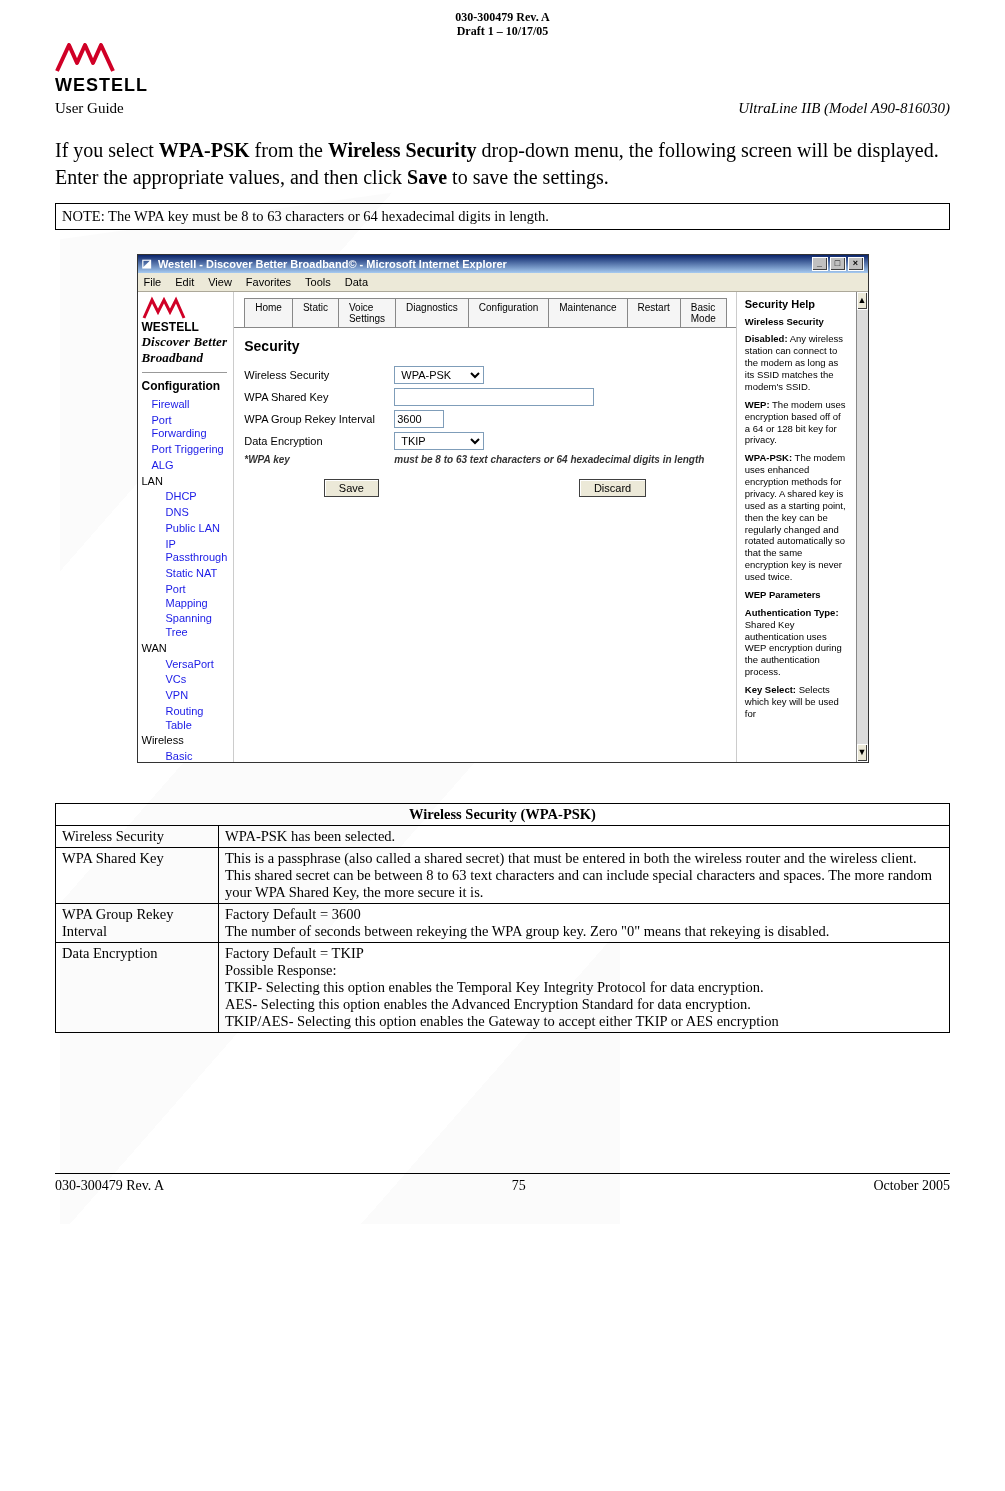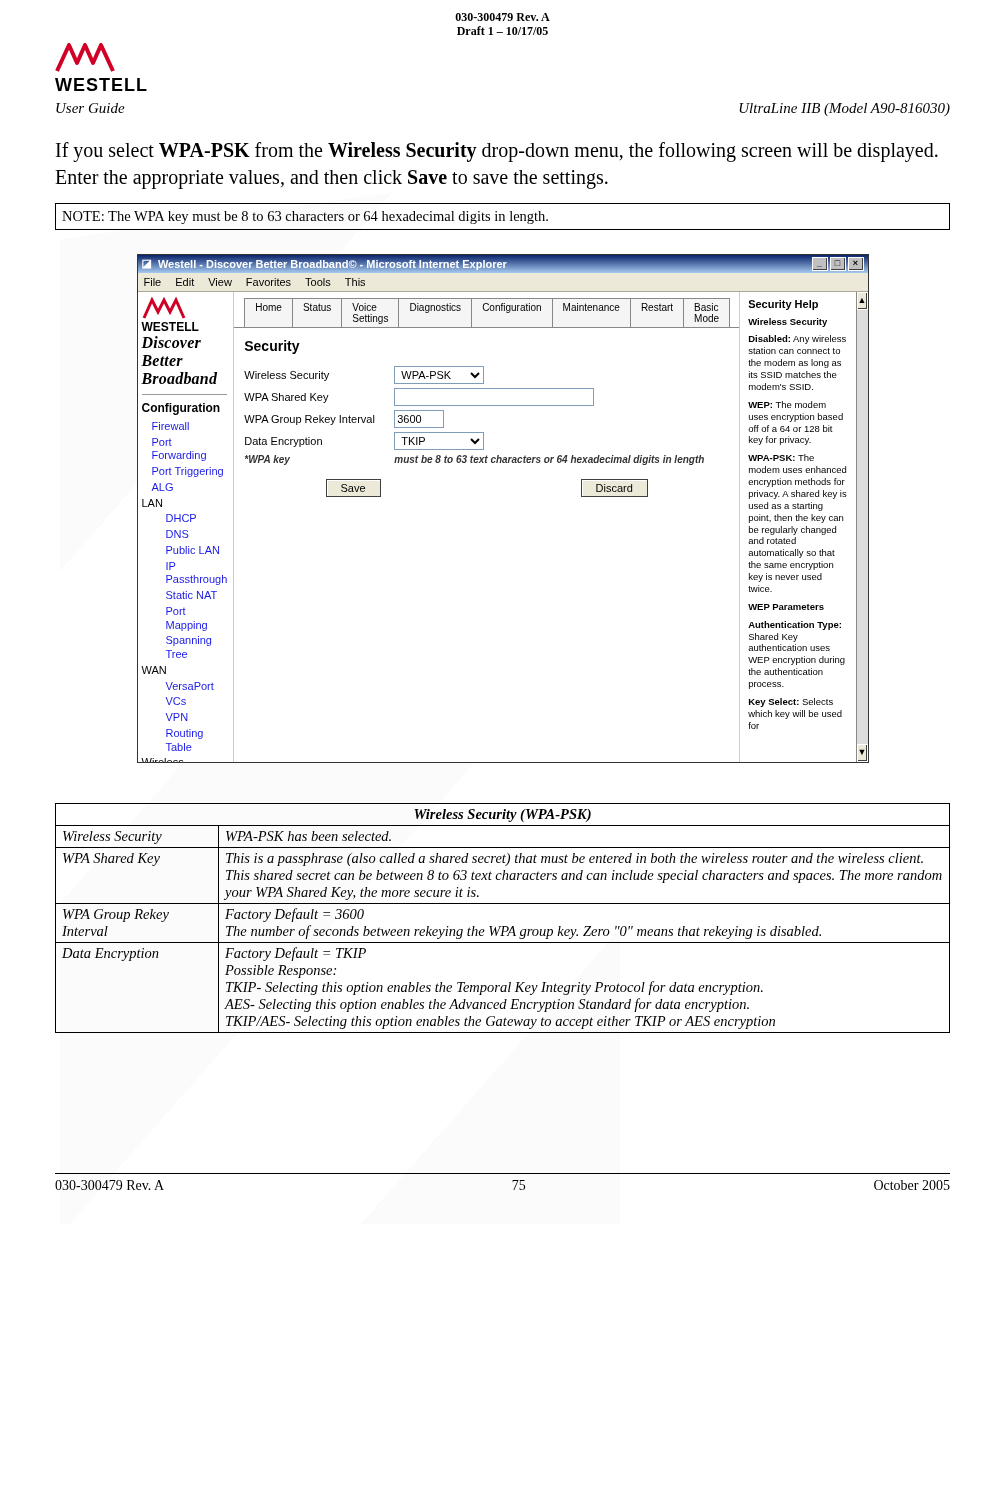--- a/index.html
+++ b/index.html
@@ -14,36 +14,36 @@
   .page { width: 1005px; padding: 10px 55px 30px 55px; box-sizing: border-box; position: relative; }
   .watermark { position: absolute; left: 60px; top: 200px; width: 560px; height: 1100px;
     background: linear-gradient(135deg, rgba(0,0,0,0.04) 0 20%, transparent 20% 40%, rgba(0,0,0,0.04) 40% 60%, transparent 60% 80%, rgba(0,0,0,0.04) 80% 100%);
     transform: skewY(-8deg); opacity: .4; pointer-events:none; z-index:0;}
   .top-meta { text-align:center; font-size:12px; font-weight:bold; line-height:1.2; }
   .header-row { display:flex; justify-content:space-between; align-items:flex-end; margin-top:4px; position:relative; z-index:1;}
   .logo { display:flex; flex-direction:column; align-items:flex-start;}
   .logo-mark { display:flex; align-items:center; gap:2px;}
   .logo-mark svg { display:block; }
   .logo-text { font-family: Arial, sans-serif; font-weight:bold; font-size:18px; letter-spacing:1px; margin-top:2px;}
-  .user-guide { font-style:italic; font-size:15px; margin-top:4px;}
+  .user-guide { font-size:15px; margin-top:4px;}
   .model { font-style:italic; font-size:15px; }
   h1.section { font-style:italic; font-weight:bold; font-size:24px; margin:40px 0 18px 0; position:relative; z-index:1;}
   .body-text { font-size:20px; line-height:1.35; margin-bottom:12px; position:relative; z-index:1;}
   .note-box { border:1px solid #000; padding:4px 6px; font-size:14.5px; margin-bottom:24px; position:relative; z-index:1;}
   .screenshot-wrap { display:flex; justify-content:center; margin-bottom:40px; position:relative; z-index:1;}
   .ie-window { width:730px; border:1px solid #333; background:#c0c0c0; font-family: Tahoma, Arial, sans-serif; font-size:11px;}
   .ie-title { background:linear-gradient(#0a246a,#a6caf0); color:#fff; padding:2px 4px; display:flex; align-items:center; gap:6px; font-weight:bold;}
   .ie-title .spacer { flex:1;}
   .ie-title .winbtns { display:flex; gap:2px;}
   .ie-title .wb { width:14px; height:12px; background:#c0c0c0; border:1px solid #fff; box-shadow:inset -1px -1px #404040; font-size:9px; color:#000; text-align:center; line-height:11px;}
   .ie-menu { background:#ece9d8; padding:3px 6px; display:flex; gap:14px; border-bottom:1px solid #aca899;}
   .ie-content { background:#fff; height:470px; display:flex; overflow:hidden;}
   .sidebar { width:150px; border-right:1px solid #ccc; padding:4px 6px 4px 4px; font-size:11px;}
   .brand-row { display:flex; flex-direction:column; align-items:flex-start; border-bottom:1px solid #999; padding-bottom:6px; margin-bottom:6px;}
-  .brand-row .tagline{ font-family:"Times New Roman",serif; font-style:italic; font-weight:bold; font-size:16px; letter-spacing:.2px;}
+  .brand-row .tagline{ font-family:"Times New Roman",serif; font-style:italic; font-weight:bold; font-size:13px; letter-spacing:.2px;}
   .cfg-head { font-weight:bold; color:#000; margin:2px 0 4px 0; font-size:12px;}
   .nav a { display:block; color:#1a1ae6; text-decoration:none; padding:1px 0 1px 10px; line-height:1.25;}
   .nav .grp { color:#000; padding-left:0; }
   .nav .sub { padding-left:24px; }
   .nav .sel { color:#000; }
   .nav .sel::before{content:"➔ "; color:#d00;}
   .center-pane { flex:1; padding:6px 10px; }
   .tabs { display:flex; border-bottom:1px solid #888; margin:0 -10px 10px -10px; padding:0 10px;}
   .tabs span{ border:1px solid #888; border-bottom:none; background:#f5f5f5; padding:3px 10px; margin-right:-1px; font-size:10px;}
   .sec-h { font-family:Arial,sans-serif; font-weight:bold; font-size:14px; margin:8px 0 12px 0;}
@@ -54,21 +54,21 @@
   .btn { display:inline-block; background:#ece9d8; border:1px solid #404040; box-shadow:inset 1px 1px #fff; padding:2px 14px; font-size:11px;}
   .btn-row{ display:flex; justify-content:center; gap:200px; margin-top:14px;}
   .help-pane{ width:180px; background:#fff; border-left:1px solid #ccc; padding:6px 8px; overflow:hidden; font-size:9.5px; line-height:1.25;}
   .help-pane h4{ margin:0 0 4px 0; font-size:11px;}
   .help-pane p{ margin:0 0 6px 0;}
   .help-pane b{ font-weight:bold;}
   .scrollbar{ width:16px; background:#ece9d8; border-left:1px solid #888; display:flex; flex-direction:column;}
   .scrollbar .sbbtn{ height:16px; background:#ece9d8; border:1px solid #fff; box-shadow:inset -1px -1px #404040; text-align:center; font-size:9px; line-height:14px;}
   .scrollbar .track{ flex:1; background:#dcdcdc;}
   .desc-table { width:100%; border-collapse:collapse; font-size:14.5px; position:relative; z-index:1;}
-  .desc-table th,.desc-table td{ border:1px solid #000; padding:2px 6px; vertical-align:top; text-align:left;font-style:italic; }
+  .desc-table th,.desc-table td{ border:1px solid #000; padding:2px 6px; vertical-align:top; text-align:left; }
   .desc-table .title-row th{ text-align:center; font-weight:bold;}
   .desc-table td.param{ width:150px;}
   .footer { border-top:1px solid #000; margin-top:140px; display:flex; justify-content:space-between; font-size:14px; padding-top:4px;}
   .bold{font-weight:bold;}
 </style>
 </head>
 <body>
 
 <div class="page">
   <div class="watermark"></div>
@@ -108,21 +108,21 @@
           <span class="wb">□</span>
           <span class="wb">×</span>
         </span>
       </div>
       <div class="ie-menu">
         <span>File</span>
         <span>Edit</span>
         <span>View</span>
         <span>Favorites</span>
         <span>Tools</span>
-        <span>This</span>
+        <span>Data</span>
       </div>
       <div class="ie-content">
         <div class="sidebar">
           <div class="brand-row">
             <svg width="50" height="24">
                 <path d="M2 22 L10 4 L16 16 L22 4 L28 16 L34 4 L42 22" stroke="#d00026" stroke-width="3" fill="none"></path>
               </svg>
             <div style="font-family:Arial;font-weight:bold;font-size:12px;">WESTELL</div>
             <div class="tagline">Discover Better Broadband</div>
           </div>
@@ -147,21 +147,21 @@
             <a class="sub">Routing Table</a>
             <a class="grp">Wireless</a>
             <a class="sub">Basic</a>
             <a class="sub sel">Security</a>
           </div>
         </div>
 
         <div class="center-pane">
           <div class="tabs">
             <span>Home</span>
-            <span>Status</span>
+            <span>Static</span>
             <span>Voice Settings</span>
             <span>Diagnostics</span>
             <span>Configuration</span>
             <span>Maintenance</span>
             <span>Restart</span>
             <span>Basic Mode</span>
           </div>
           <div class="sec-h">Security</div>
           <div class="form-row">
             <label>Wireless Security</label>

